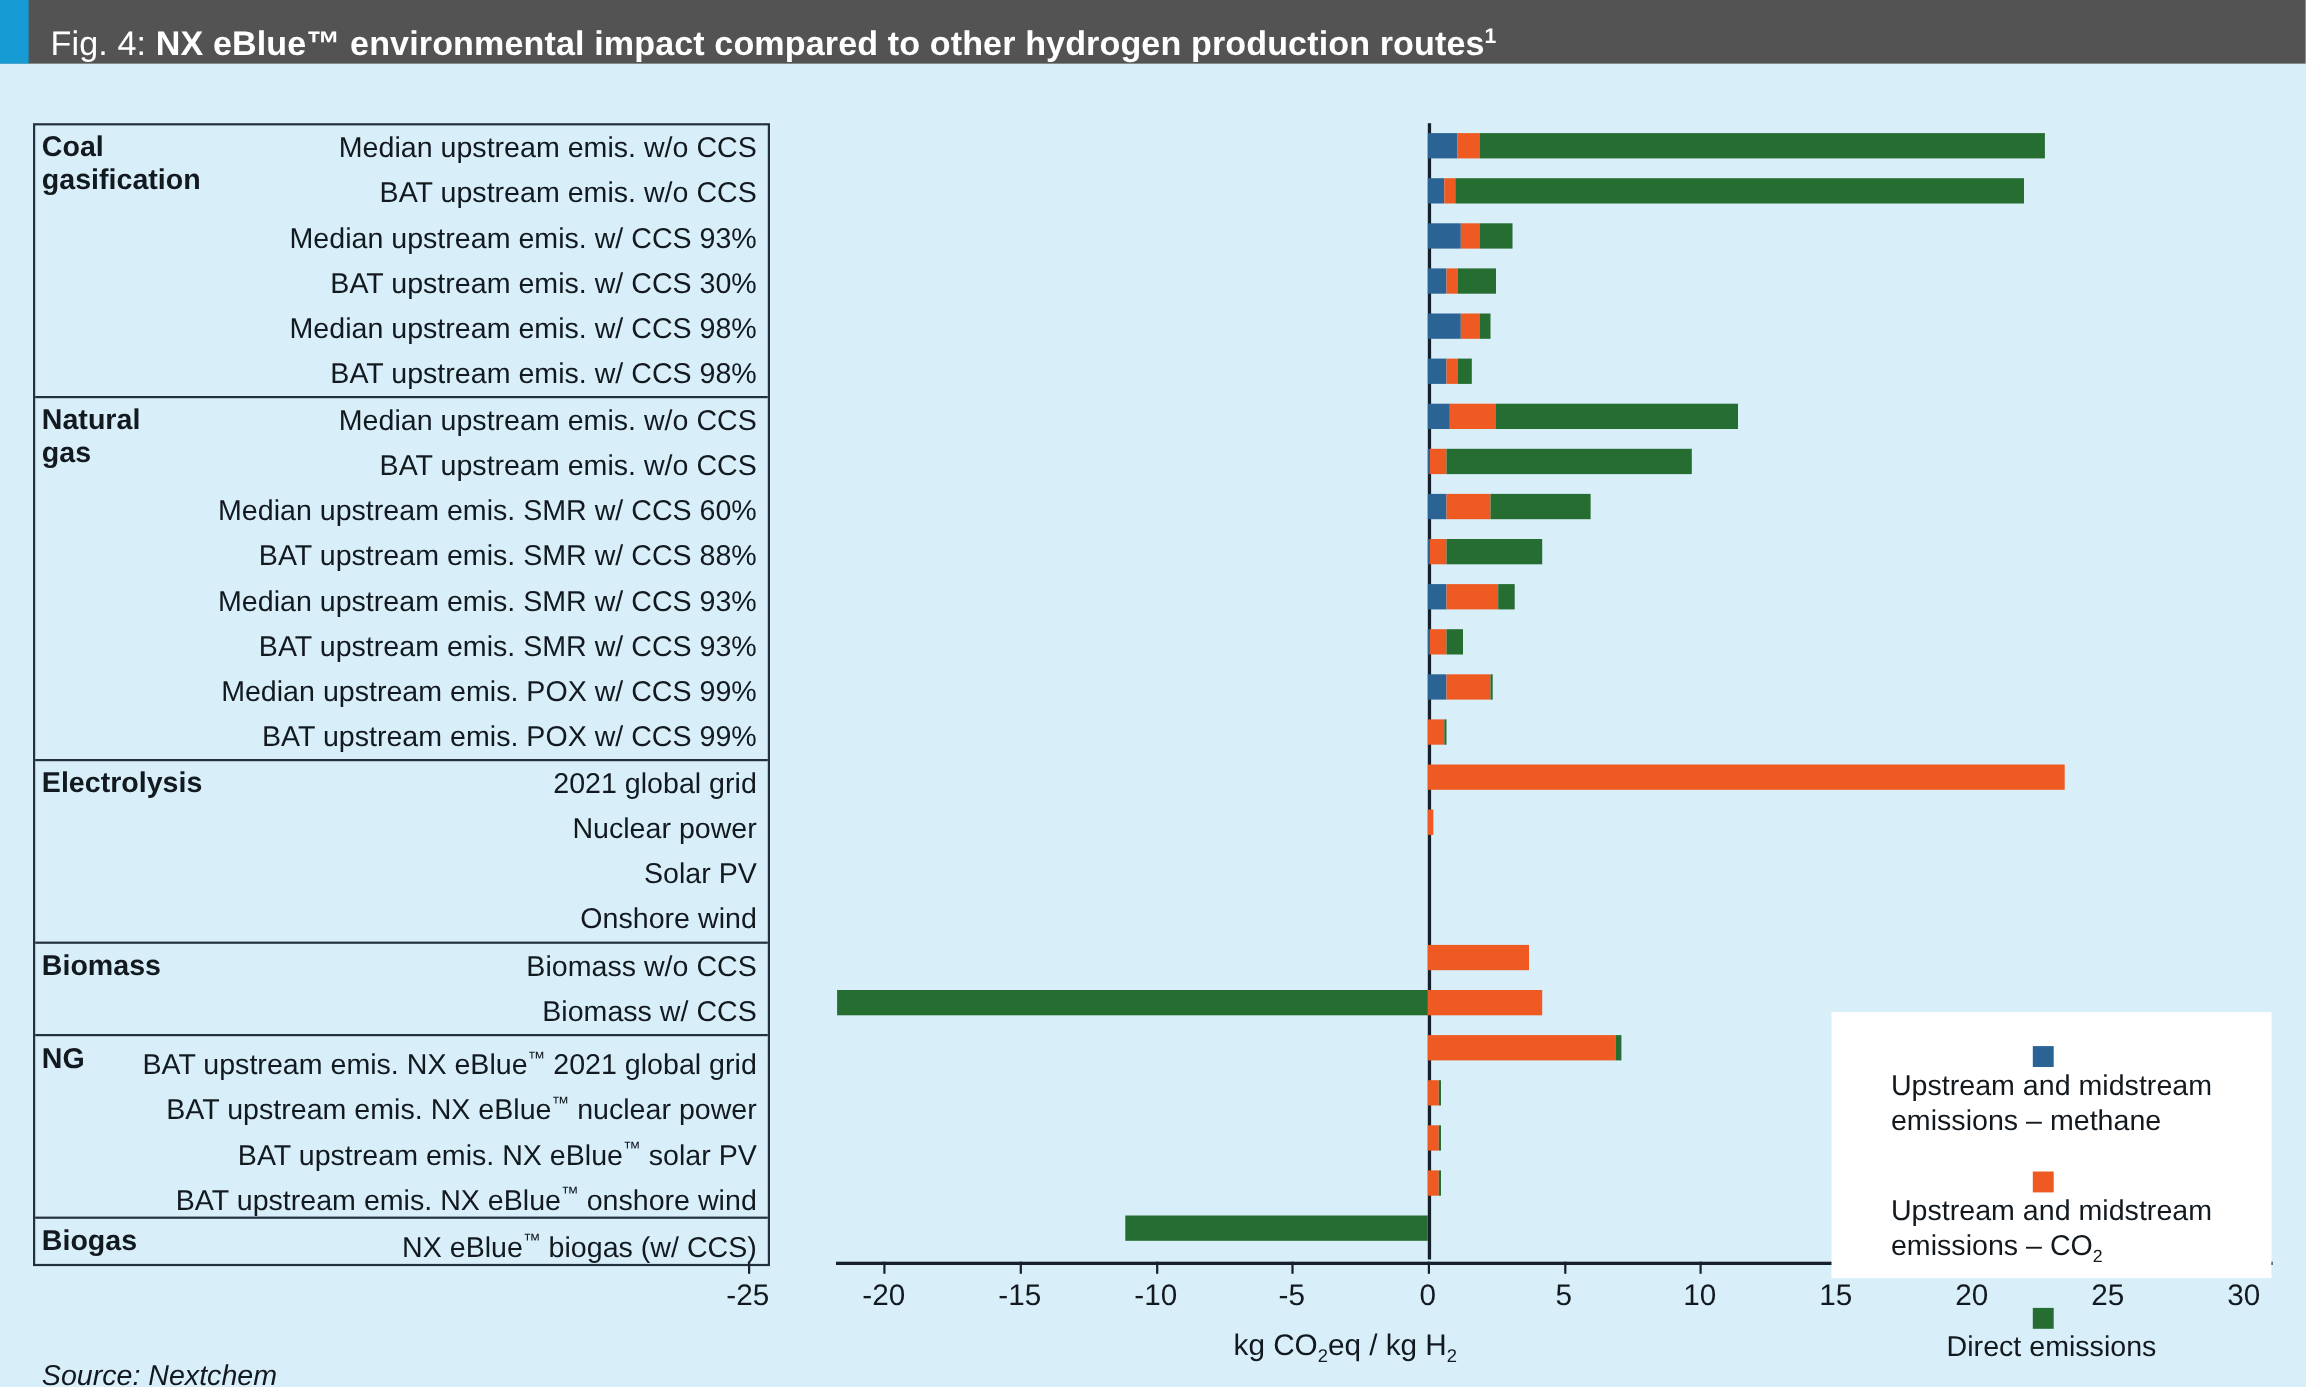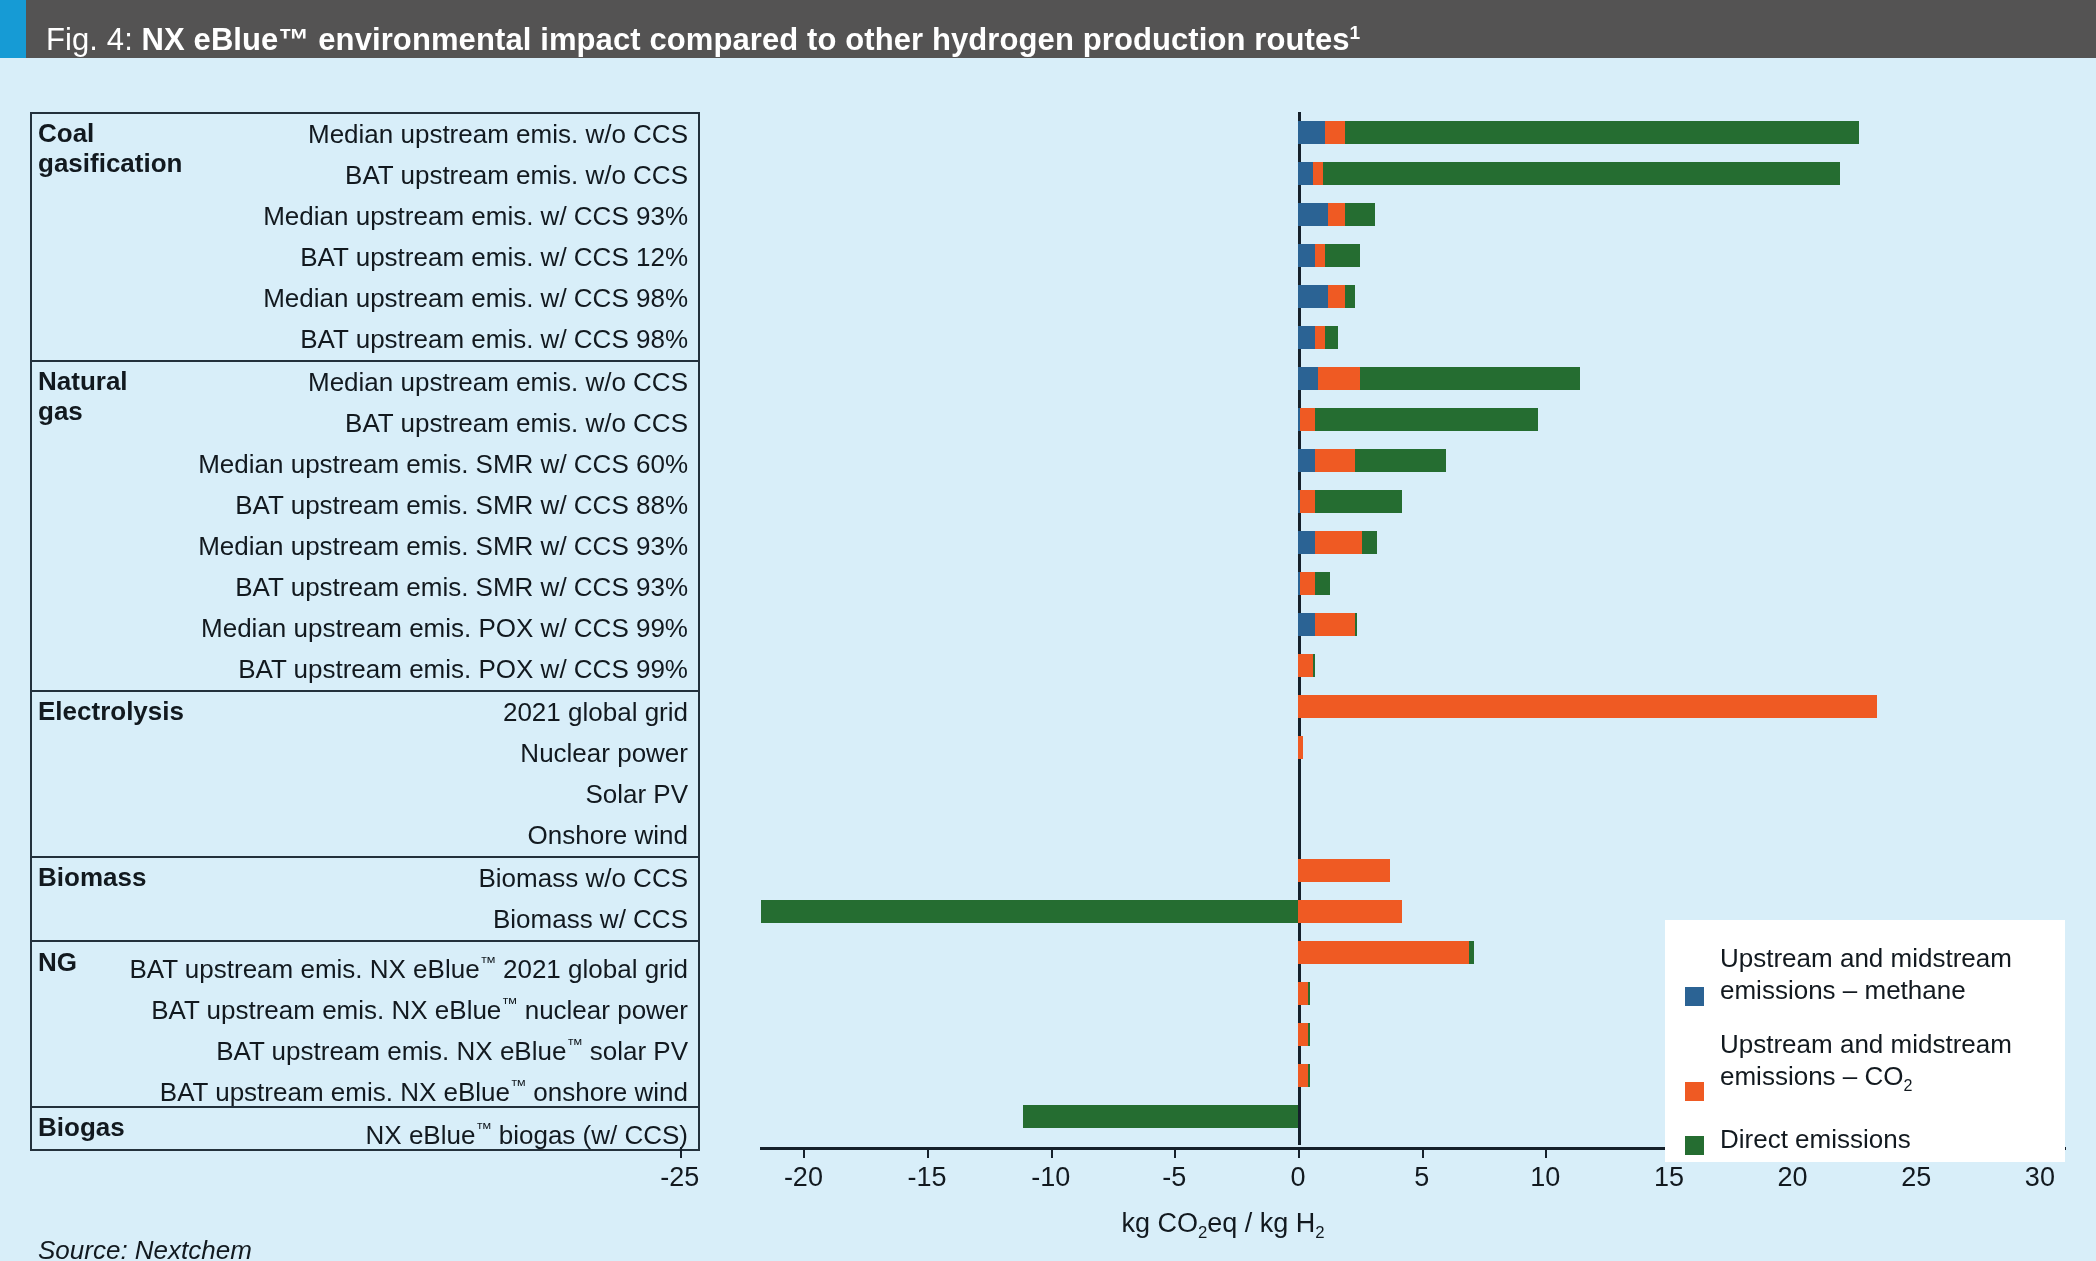--- a/index.html
+++ b/index.html
@@ -94,21 +94,21 @@
     position:absolute; top:1150px; left:0; width:2096px; text-align:center;
     font-size:27px; color:#12191f;
   }
   #xaxis-title-inner { margin-left:350px; display:inline-block; }
 
   
   #legend {
     position:absolute; left:1665px; top:862px; width:400px; height:242px;
     background:#ffffff; padding:22px 20px 0 20px;
   }
-  .legend-item { display:flex; align-items:flex-end; margin-bottom:22px; }
+  .legend-item { display:flex; align-items:center; margin-bottom:22px;flex-direction:column; }
   .legend-swatch {
     width:19px; height:19px; margin-top:9px; margin-right:16px; flex:0 0 19px;
   }
   .legend-text { font-size:26px; line-height:32px; color:#12191f; }
 
   
   #source {
     position:absolute; left:38px; top:1177px;
     font-size:26px; font-style:italic; color:#12191f;
   }
@@ -125,21 +125,21 @@
 
 <div id="chart-area">
 
   <div id="label-table">
       <div class="group">
         <div class="group-title">Coal
 gasification</div>
         <div class="row-label">Median upstream emis. w/o CCS</div>
         <div class="row-label">BAT upstream emis. w/o CCS</div>
         <div class="row-label">Median upstream emis. w/ CCS 93%</div>
-        <div class="row-label">BAT upstream emis. w/ CCS 12%</div>
+        <div class="row-label">BAT upstream emis. w/ CCS 30%</div>
         <div class="row-label">Median upstream emis. w/ CCS 98%</div>
         <div class="row-label">BAT upstream emis. w/ CCS 98%</div>
       </div>
       <div class="group">
         <div class="group-title">Natural
 gas</div>
         <div class="row-label">Median upstream emis. w/o CCS</div>
         <div class="row-label">BAT upstream emis. w/o CCS</div>
         <div class="row-label">Median upstream emis. SMR w/ CCS 60%</div>
         <div class="row-label">BAT upstream emis. SMR w/ CCS 88%</div>

